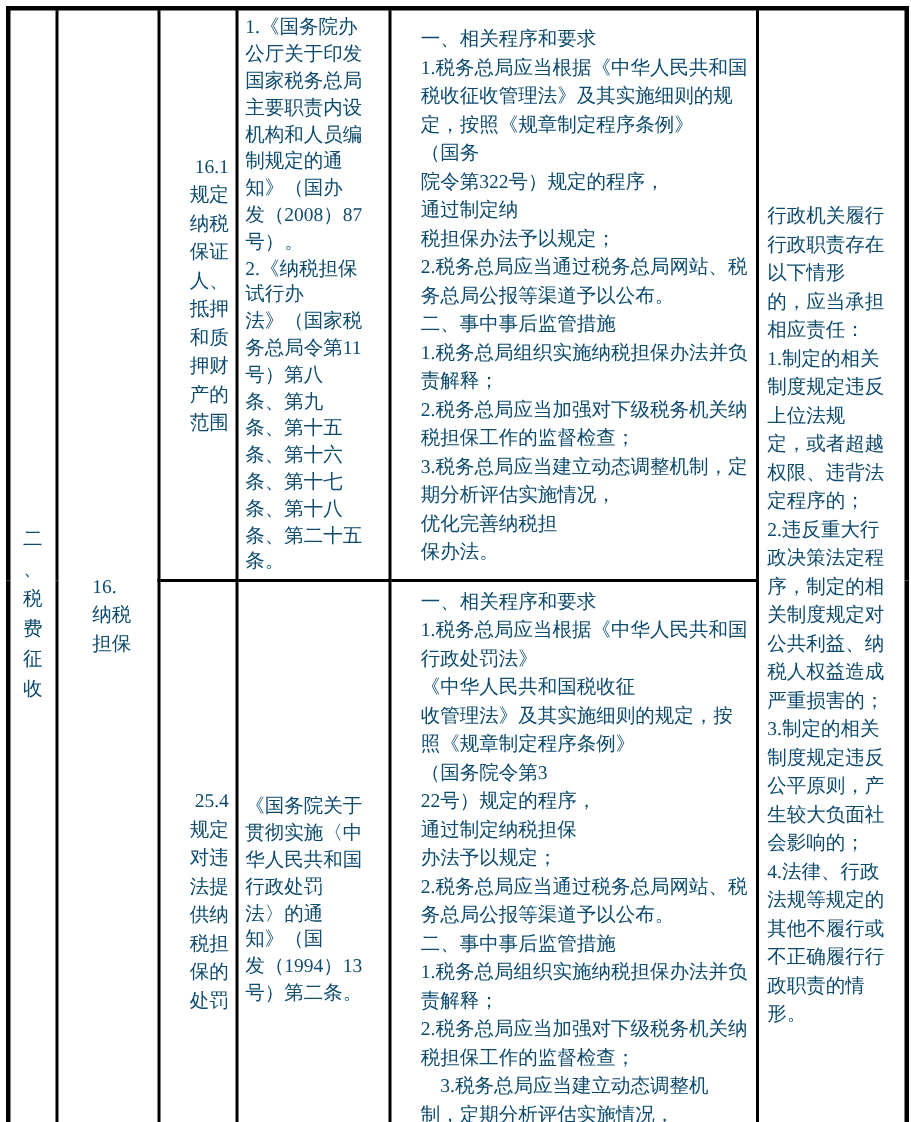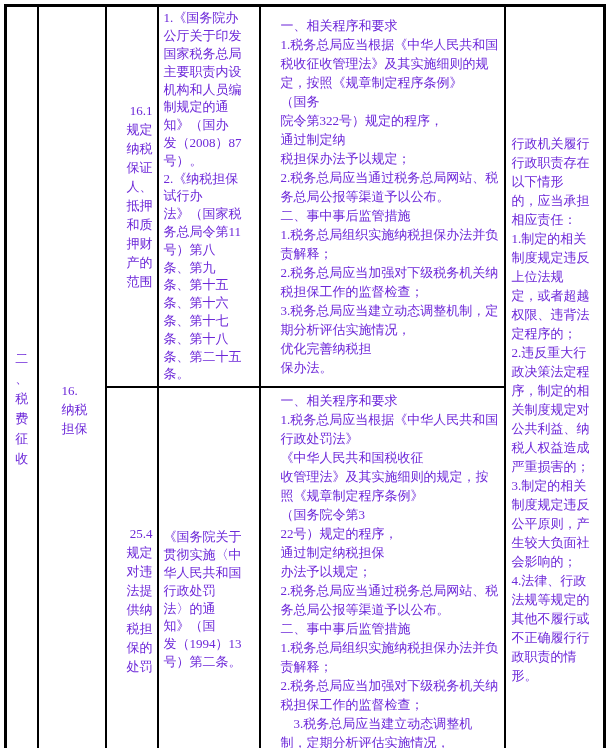--- a/index.html
+++ b/index.html
@@ -18,21 +18,21 @@
   table.doc-table {
     border-collapse: collapse;
     table-layout: fixed;
     width: 599px;
     border: 3px solid #000000;
   }
   td {
     border: 2px solid #000000;
     font-size: 13px;
     line-height: 19px;
-    color: #6d28d9;
+    color: #0c4a6e;
     vertical-align: middle;
     white-space: pre-line;
     overflow: hidden;
     padding: 2px 4px;
     word-break: keep-all;
   }
   tr.row1 { height: 381px; }
   tr.row2 { height: 359px; }
   td.c1 {
     text-align: center;

